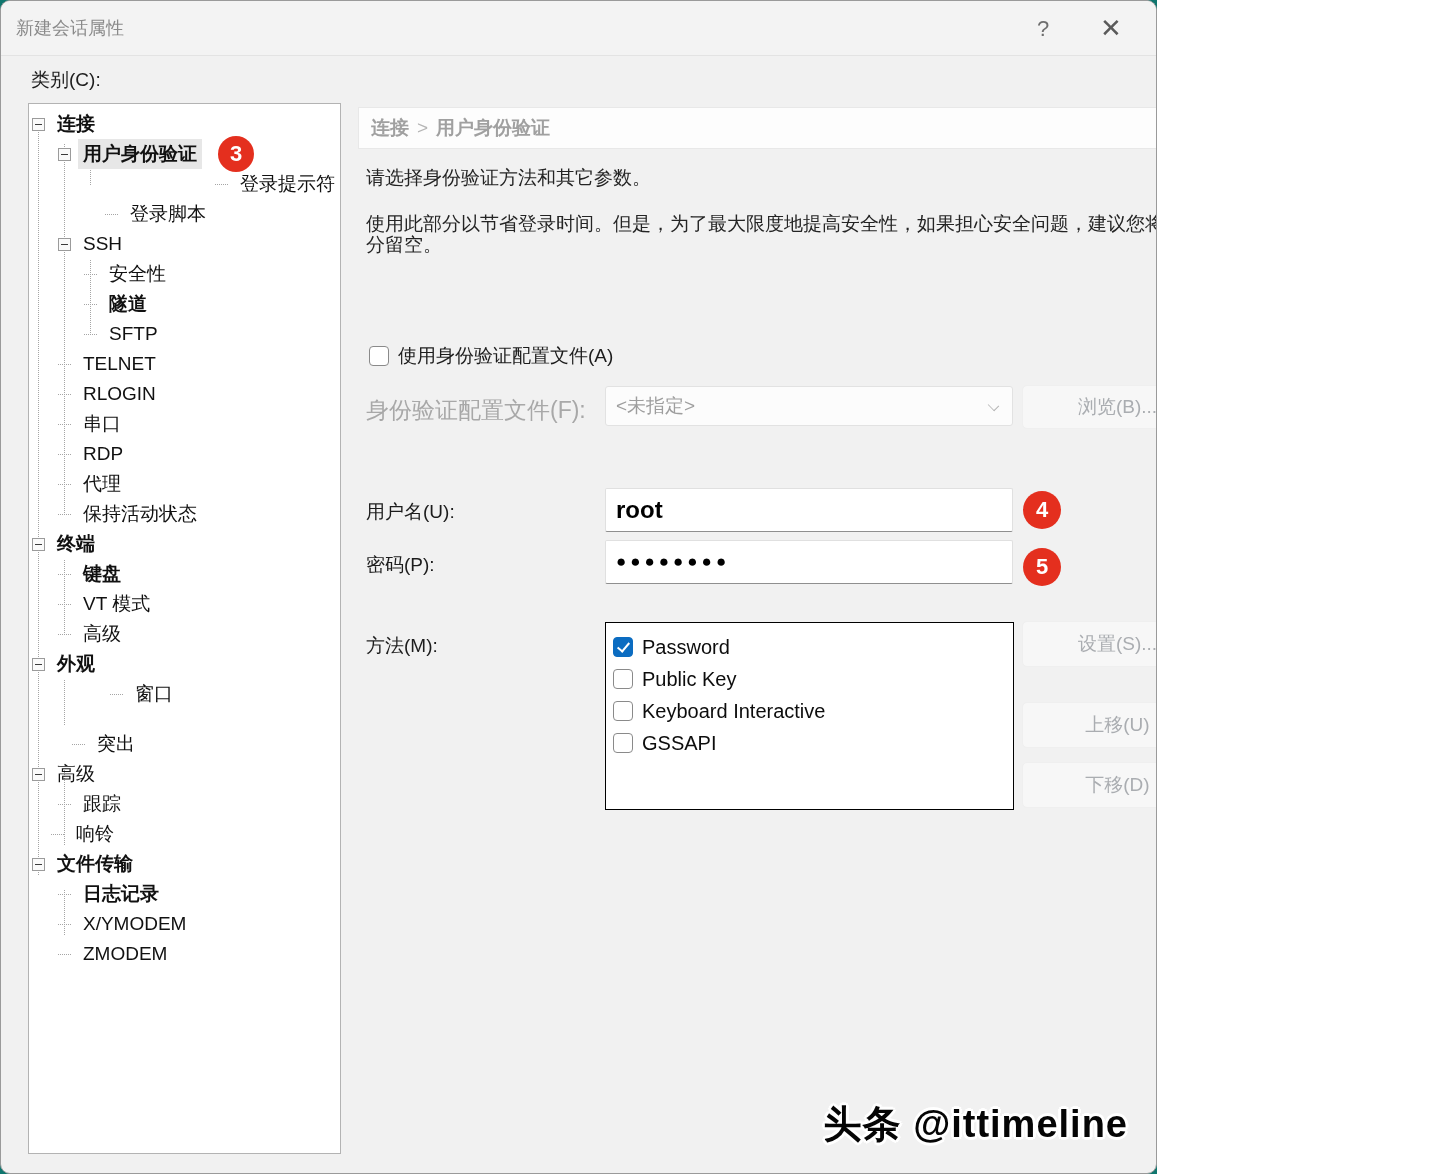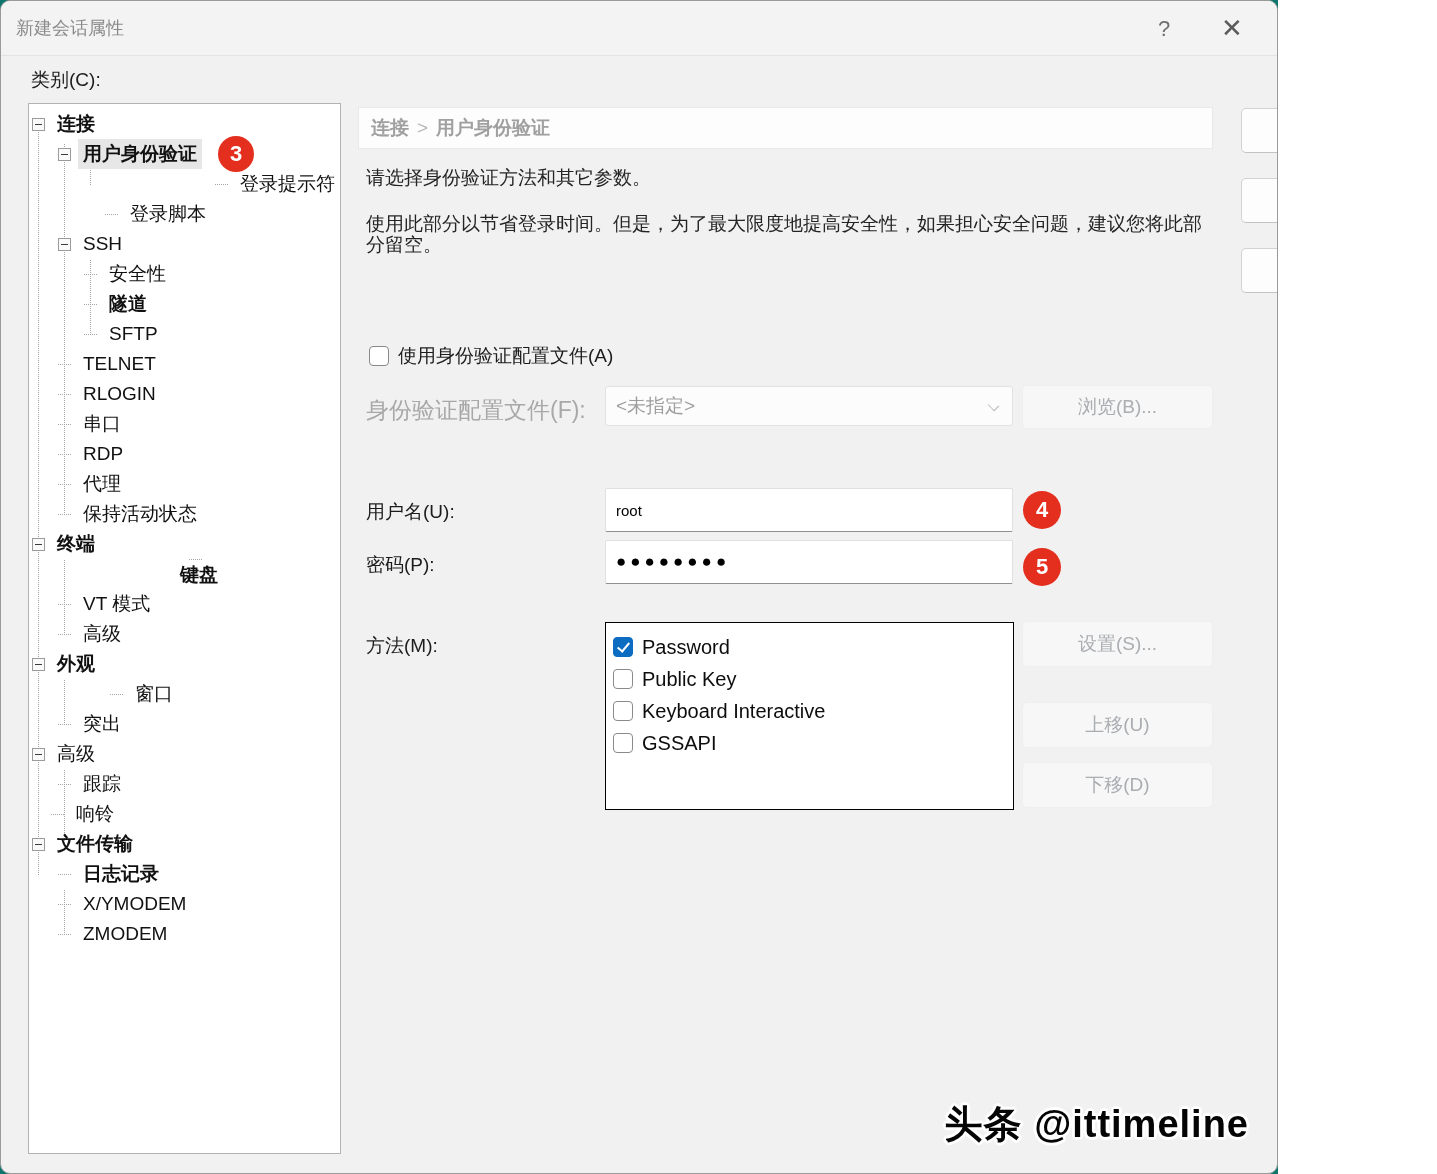--- a/index.html
+++ b/index.html
@@ -1,17 +1,17 @@
 <!DOCTYPE html>
 <html><head>
 <meta charset="utf-8">
 <style>
   * { margin:0; padding:0; box-sizing:border-box; }
   html,body { font-family:"Liberation Sans", sans-serif; }
-  .stage { position:relative; width:1278px; height:1174px; background:#0f766e; overflow:hidden; }
+  .stage { position:relative; width:1157px; height:1174px; background:#0f766e; overflow:hidden; }
   .dialog { position:absolute; inset:0; background:#f1f1f1; border:1px solid #9a9a9a; border-radius:10px; overflow:hidden; }
 
   
   .titlebar { position:absolute; left:0; top:0; right:0; height:55px; background:#f3f3f3; border-bottom:1px solid #e3e3e3; }
   .title-text { position:absolute; left:15px; top:0; line-height:55px; font-size:18px; color:#8a8a8a; }
   .tb-btn { position:absolute; top:0; width:46px; height:55px; text-align:center; line-height:55px; font-size:22px; color:#6e6e6e; cursor:default; }
   .tb-help { right:90px; }
   .tb-close { right:22px; font-size:26px; color:#5a5a5a; }
 
   
@@ -42,21 +42,21 @@
   .cbx.checked { background:#0b6cc1; border-color:#0b6cc1; }
   .cbx.checked::after { content:''; position:absolute; left:6px; top:2px; width:5px; height:10px; border:solid #ffffff; border-width:0 2px 2px 0; transform:rotate(40deg); }
 
   .auth-profile-row { position:absolute; left:368px; top:342px; display:flex; align-items:center; gap:9px; font-size:19px; color:#1c1c1c; }
 
   .profile-label { position:absolute; left:365px; top:394px; font-size:23px; color:#a8a8a8; }
   .profile-select { position:absolute; left:604px; top:385px; width:408px; height:40px; background:#fcfcfc; border:1px solid #e2e2e2; border-radius:3px; font-size:19px; color:#9e9e9e; line-height:38px; padding-left:10px; }
   .chev { position:absolute; right:14px; top:14px; width:9px; height:9px; border:solid #b3b3b3; border-width:0 1px 1px 0; transform:rotate(45deg) scale(1,0.8); }
 
   .field-label { position:absolute; font-size:19px; color:#1c1c1c; }
-  .text-input { position:absolute; left:604px; width:408px; height:44px; background:#ffffff; border:1px solid #e0e0e0; border-bottom:1px solid #8f8f8f; border-radius:2px; font-family:"Liberation Sans", sans-serif; font-size:15px; color:#000; padding:0 10px; outline:none; }
+  .text-input { position:absolute; left:604px; width:408px; height:44px; background:#ffffff; border:1px solid #e0e0e0; border-bottom:1px solid #8f8f8f; border-radius:2px; font-family:"Liberation Sans", sans-serif; font-size:24px; color:#000; padding:0 10px; outline:none;font-weight:bold; }
   .pwd { font-size:17px; letter-spacing:4px; font-weight:bold; }
 
   .methods-box { position:absolute; left:604px; top:621px; width:409px; height:188px; background:#ffffff; border:1px solid #000000; padding:8px 7px; }
   .method-row { display:flex; align-items:center; gap:9px; height:32px; font-size:20px; color:#0d0d0d; }
 
   .btn-disabled { position:absolute; left:1021px; width:191px; height:46px; background:#f7f7f7; border:1px solid #efefef; border-radius:5px; font-size:19px; color:#aaadb1; display:flex; align-items:center; justify-content:center; }
   .btn-main { position:absolute; left:1240px; width:170px; height:45px; background:#fdfdfd; border:1px solid #d2d2d2; border-bottom-color:#c3c3c3; border-radius:5px; font-size:19px; color:#141414; display:flex; align-items:center; justify-content:center; cursor:default; }
 
   .watermark { position:absolute; right:28px; top:1098px; font-size:38px; font-weight:bold; color:#050505; letter-spacing:1px; z-index:9;
     text-shadow:-2px -2px 0 #fff, 2px -2px 0 #fff, -2px 2px 0 #fff, 2px 2px 0 #fff, 0 -3px 0 #fff, 0 3px 0 #fff, -3px 0 0 #fff, 3px 0 0 #fff; }
@@ -138,41 +138,41 @@
           <span class="tree-label">代理</span>
         </div>
         <div class="tree-row" style="padding-left: 29px;">
           <span class="tree-stub"></span>
           <span class="tree-label">保持活动状态</span>
         </div>
         <div class="tree-row" style="padding-left: 3px;">
           <span class="tree-expand"></span>
           <span class="tree-label bold">终端</span>
         </div>
-        <div class="tree-row" style="padding-left: 29px; flex-direction: column;">
+        <div class="tree-row" style="padding-left: 29px;">
           <span class="tree-stub"></span>
           <span class="tree-label bold">键盘</span>
         </div>
         <div class="tree-row" style="padding-left: 29px;">
           <span class="tree-stub"></span>
           <span class="tree-label">VT 模式</span>
         </div>
         <div class="tree-row" style="padding-left: 29px;">
           <span class="tree-stub"></span>
           <span class="tree-label">高级</span>
         </div>
         <div class="tree-row" style="padding-left: 3px;">
           <span class="tree-expand"></span>
           <span class="tree-label bold">外观</span>
         </div>
         <div class="tree-row" style="padding-left: 33px; margin-left: 48px;">
           <span class="tree-stub"></span>
           <span class="tree-label">窗口</span>
         </div>
-        <div class="tree-row" style="padding-left: 29px;">
+        <div class="tree-row" style="padding-left: 43px; margin-top: 20px;">
           <span class="tree-stub"></span>
           <span class="tree-label">突出</span>
         </div>
         <div class="tree-row" style="padding-left: 3px;">
           <span class="tree-expand"></span>
           <span class="tree-label">高级</span>
         </div>
         <div class="tree-row" style="padding-left: 29px;">
           <span class="tree-stub"></span>
           <span class="tree-label">跟踪</span>

